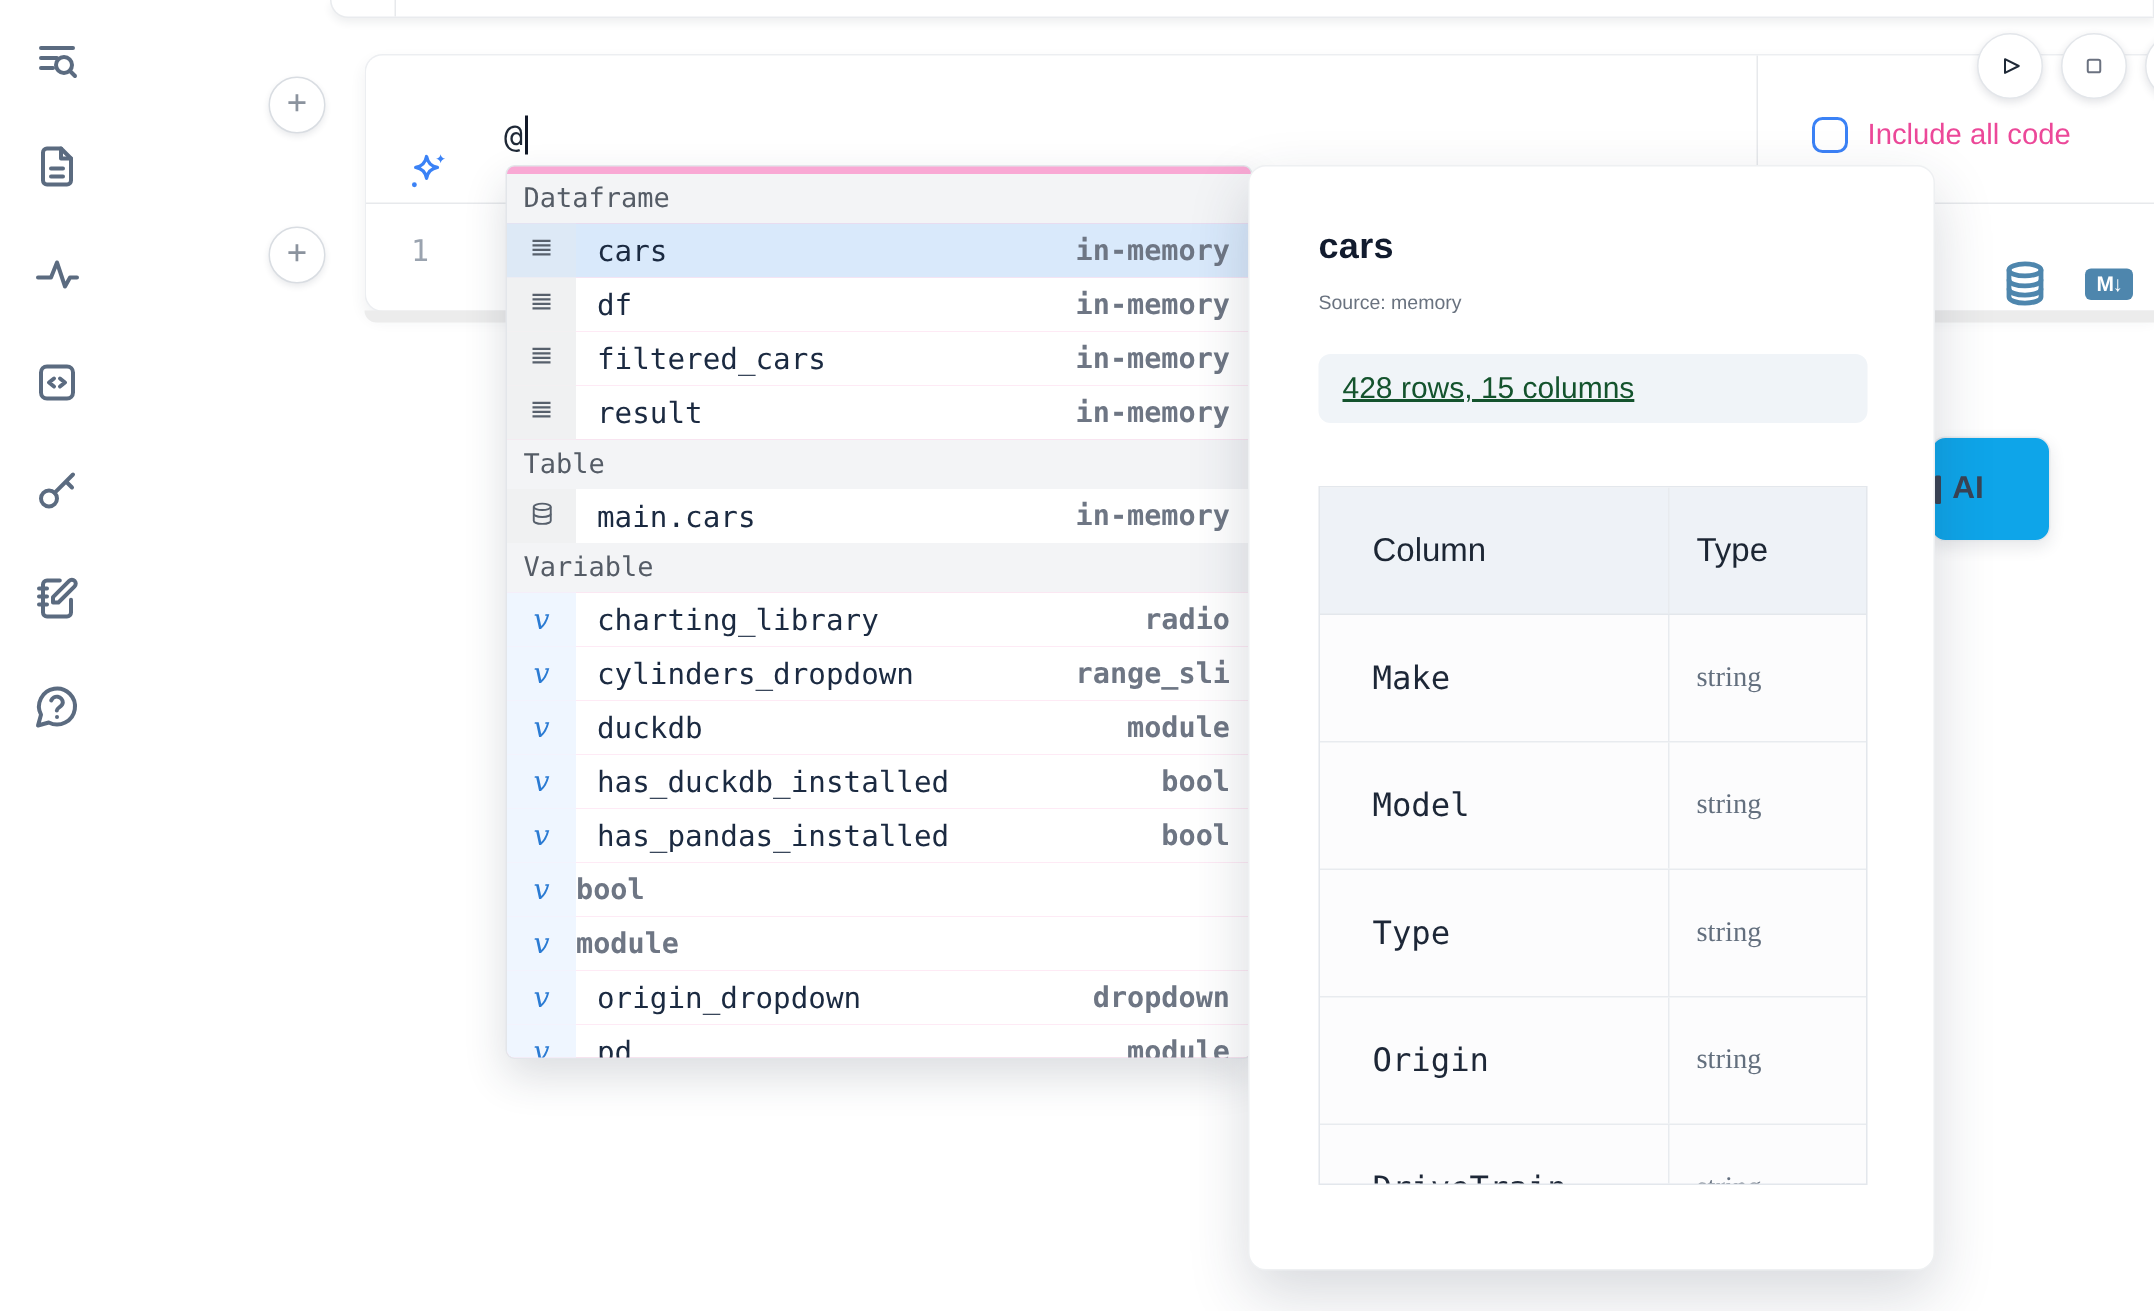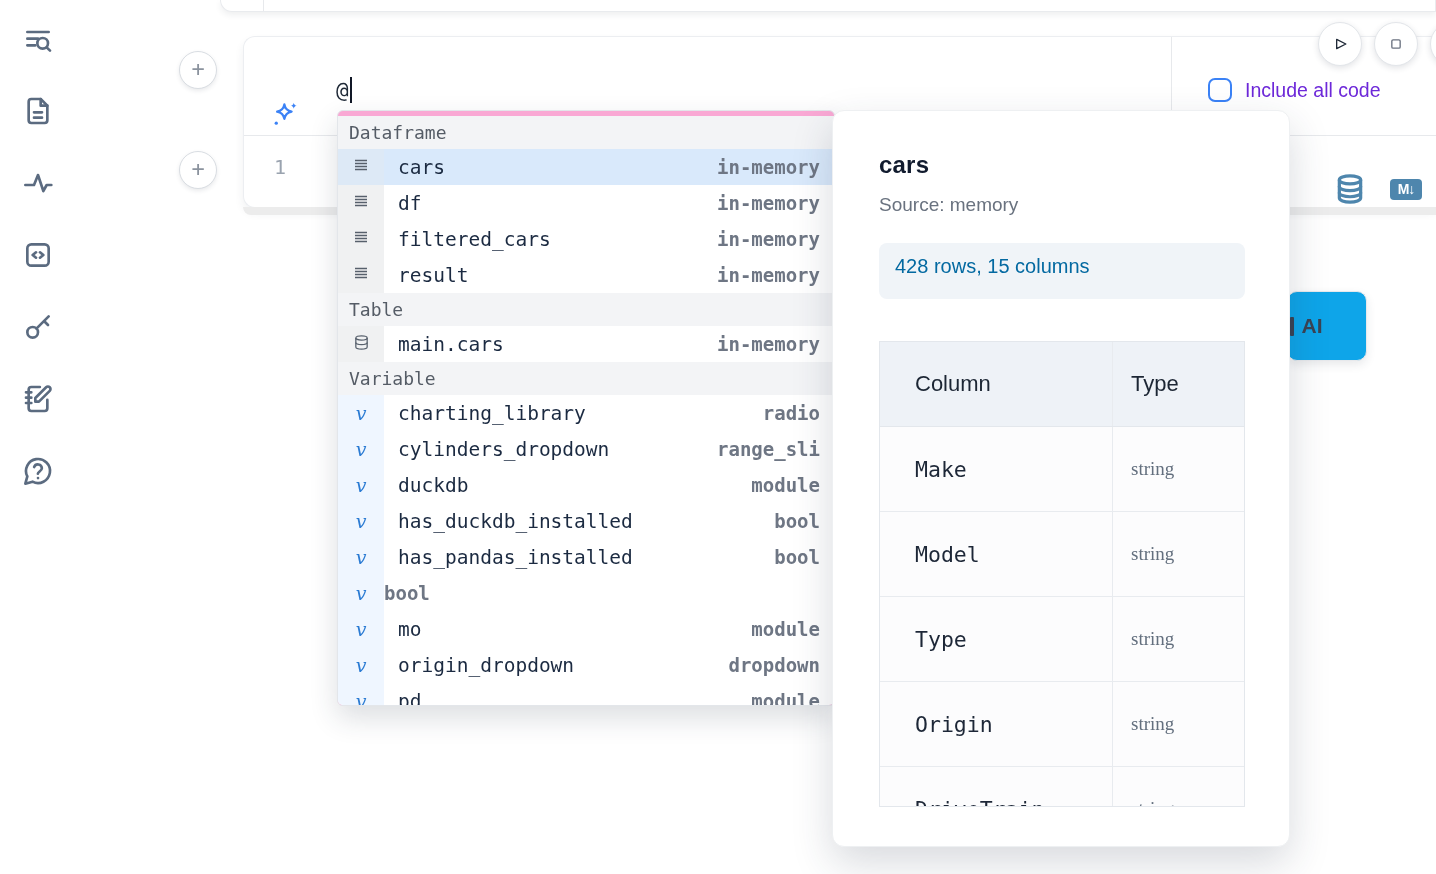--- a/index.html
+++ b/index.html
@@ -34,21 +34,21 @@
                 background:#ececec; border-radius:0 0 0 10px; z-index:4; }
   .ai-row { position:absolute; left:0; top:0; width:100%; height:99px; border-bottom:1px solid #e7e9ec; }
   .sparkles { position:absolute; left:26px; top:63px; width:30px; height:30px; }
   .prompt-text { position:absolute; left:92px; top:40px; font-family:"DejaVu Sans Mono", monospace;
                  font-size:21px; color:#1f2937; }
   .caret { display:inline-block; width:2px; height:26px; background:#111827; vertical-align:-5px; margin-left:1px; }
   .ai-vdiv { position:absolute; left:927px; top:0; width:1px; height:99px; background:#e7e9ec; }
   .include-zone { position:absolute; left:928px; top:0; width:265px; height:99px; }
   .checkbox { position:absolute; left:36px; top:41px; width:24px; height:24px; border:2px solid #3b82f6;
               border-radius:7px; background:#fff; cursor:pointer; }
-  .include-label { position:absolute; left:73px; top:42px; font-size:19.5px; color:#6d28d9; white-space:nowrap; }
+  .include-label { position:absolute; left:73px; top:42px; font-size:19.5px; color:#ec4899; white-space:nowrap; }
 
   .code-row { position:absolute; left:0; top:100px; width:100%; height:71px; }
   .line-no { position:absolute; left:24px; top:18px; width:24px; text-align:center;
              font-family:"DejaVu Sans Mono", monospace; font-size:20px; color:#9aa3af; }
   .db-btn  { position:absolute; left:1090px; top:36px; width:32px; height:32px; cursor:pointer; }
   .db-btn svg { width:32px; height:32px; stroke:#4e86ad; fill:none; stroke-width:2.4; stroke-linecap:round; }
   .md-btn { position:absolute; left:1146px; top:42px; width:32px; height:21px; background:#4e86ad;
             border-radius:4px; color:#fff; font-weight:bold; font-size:14px; line-height:21px;
             text-align:center; cursor:pointer; letter-spacing:-1px; }
 
@@ -83,23 +83,23 @@
              border:1px solid #e7e9ec; border-radius:10px; box-shadow:0 4px 10px rgba(40,50,70,.10);
              z-index:20; display:flex; align-items:center; cursor:pointer; }
   .ai-card .clip-bar { width:3.5px; height:19px; background:#3a4354; margin-left:2px; border-radius:1px; }
   .ai-card .ai-label { font-size:21px; font-weight:bold; color:#3a4354; margin-left:8px; }
 
   
   .panel { position:absolute; left:832px; top:110px; width:458px; height:737px; background:#fff;
            border:1px solid #eef0f2; border-radius:12px; box-shadow:0 16px 40px rgba(40,50,70,.18);
            z-index:30; padding:40px 44px 0 46px; }
   .panel-title { font-size:24px; font-weight:bold; color:#111b2e; letter-spacing:.2px; }
-  .panel-source { margin-top:15px; font-size:19px; color:#69727f; }
-  .panel-badge { margin-top:27px; height:56px; background:#f0f4f8; border-radius:8px;
-                 font-size:20px; color:#0369a1; line-height:46px; padding-left:16px; }
+  .panel-source { margin-top:15px; font-size:13px; color:#69727f; }
+  .panel-badge { margin-top:27px; height:46px; background:#f0f4f8; border-radius:8px;
+                 font-size:20px; color:#14532d; line-height:46px; padding-left:16px;text-decoration:underline; }
   .ptable { margin-top:42px; border:1px solid #e3e7ec; height:466px; overflow:hidden; background:#fcfcfd; }
   .prow { display:grid; grid-template-columns:233px 1fr; height:85px; border-bottom:1px solid #e8ebef; }
   .prow > div { display:flex; align-items:center; padding-left:35px; border-right:1px solid #e8ebef; }
   .prow > div:last-child { border-right:none; padding-left:18px; }
   .prow.head { background:#eef2f7; border-bottom:1px solid #e3e7ec; }
   .prow.head > div { font-size:22px; color:#1c2634; font-family:"Liberation Sans", sans-serif; }
   .pcol { font-family:"DejaVu Sans Mono", monospace; font-size:21.5px; color:#1d2737; }
   .ptype { font-family:Liberation Serif, serif; font-size:19px; color:#636f7e; }
 </style>
 </head>
@@ -297,21 +297,20 @@
   <div class="ac-row">
     <span class="ac-gut blue">
         <span class="v-icon">v</span>
       </span>
     <span class="ac-meta">bool</span>
   </div>
   <div class="ac-row">
     <span class="ac-gut blue">
         <span class="v-icon">v</span>
       </span>
-    <span class="ac-name">mo</span>
     <span class="ac-meta">module</span>
   </div>
   <div class="ac-row">
     <span class="ac-gut blue">
         <span class="v-icon">v</span>
       </span>
     <span class="ac-name">origin_dropdown</span>
     <span class="ac-meta">dropdown</span>
   </div>
   <div class="ac-row">

